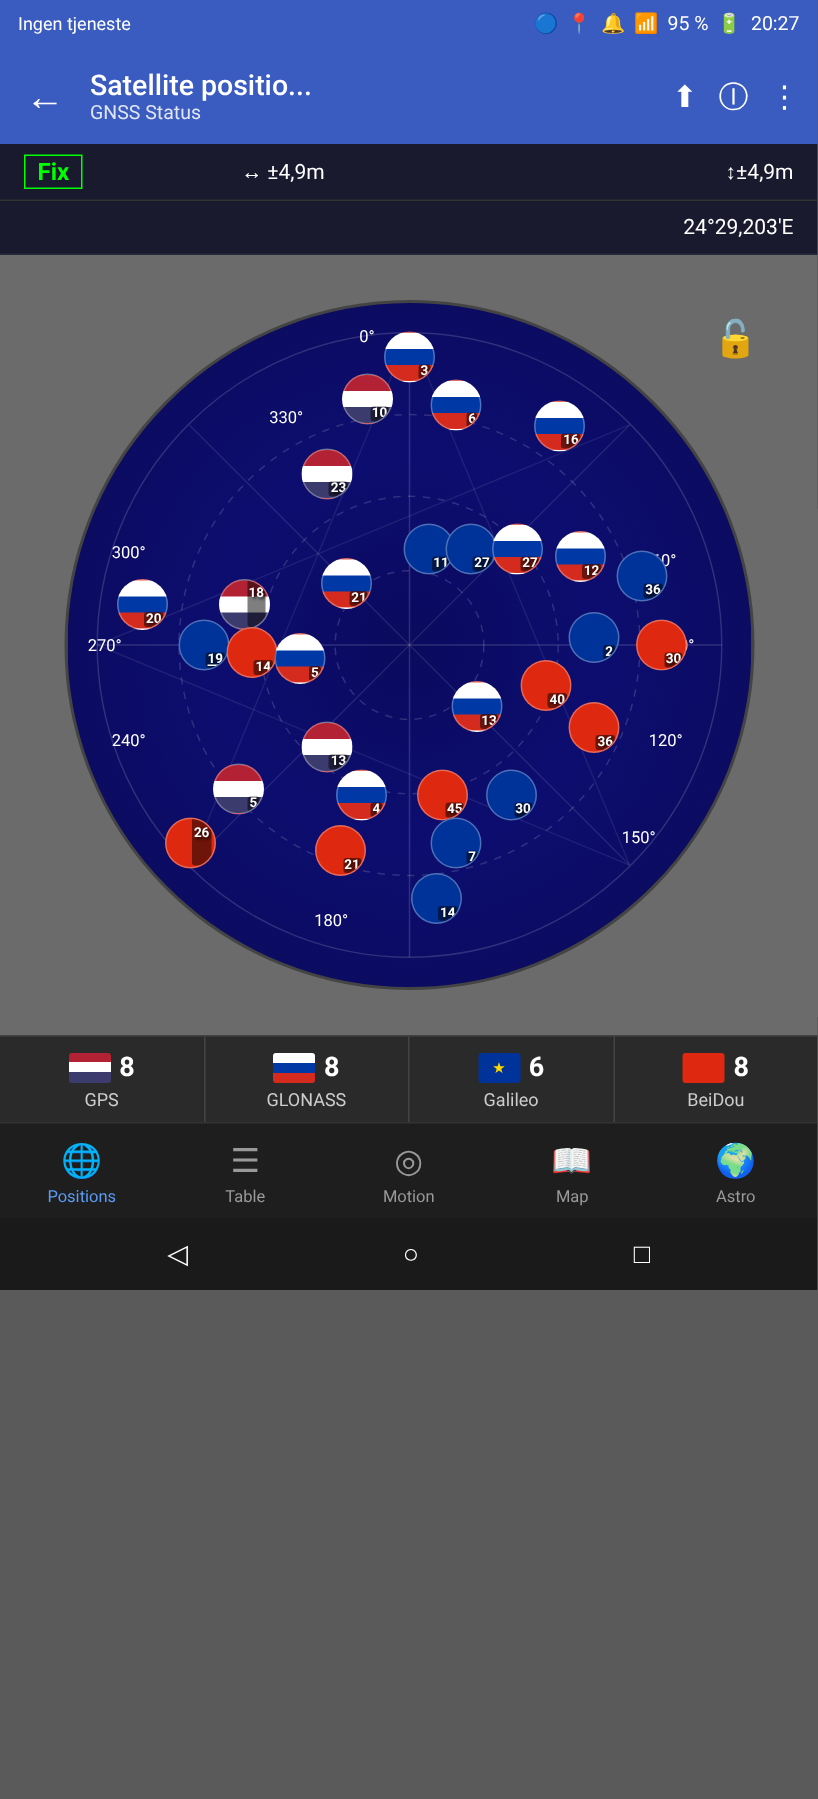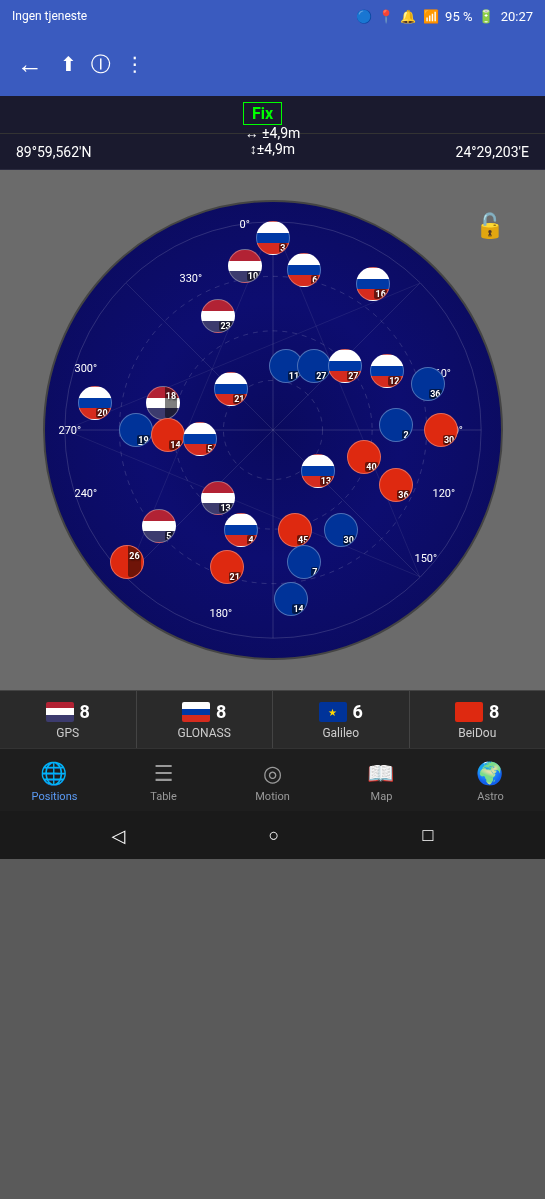--- a/index.html
+++ b/index.html
@@ -74,21 +74,20 @@
 
     
     .fix-bar {
       background: #1a1a2e;
       border-bottom: 1px solid #333;
       display: flex;
       align-items: center;
       padding: 6px 16px;
       height: 38px;
       gap: 0;
-      flex-direction: column;
     }
     .fix-label {
       color: #00ff00;
       font-size: 16px;
       font-weight: bold;
       margin-right: 20px;
       border: 1.5px solid #00ff00;
       padding: 1px 8px;
     }
     .fix-count {
@@ -313,35 +312,38 @@
     <span>🔔</span>
     <span>📶</span>
     <span>95 %</span>
     <span>🔋</span>
     <span>20:27</span>
   </div>
 </div>
 
 <div class="header">
   <div class="header-back">←</div>
+  <div class="header-title-group">
+    <div class="header-title">Satellite positio...</div>
+    <div class="header-subtitle">GNSS Status</div>
+  </div>
   <div class="header-icons">
     <span class="header-icon">⬆</span>
     <span class="header-icon">Ⓘ</span>
     <span class="header-icon">⋮</span>
   </div>
 </div>
 
 <div class="fix-bar">
   <span class="fix-label">Fix</span>
   <span class="fix-h">↔ ±4,9m</span>
   <span class="fix-v">↕±4,9m</span>
 </div>
 
 <div class="coords-bar">
-  <span class="coord">89°59,562'N</span>
   <span class="coord coord-mid">24°29,203'E</span>
 </div>
 
 <div class="sky-view-container">
   <div class="sky-circle">
 
     <svg class="sky-svg" viewBox="0 0 460 460">
 
       <circle cx="230" cy="230" r="210" fill="none" stroke="rgba(255,255,255,0.15)" stroke-width="1"></circle>
       <circle cx="230" cy="230" r="155" fill="none" stroke="rgba(255,255,255,0.15)" stroke-width="1" stroke-dasharray="5,5"></circle>

